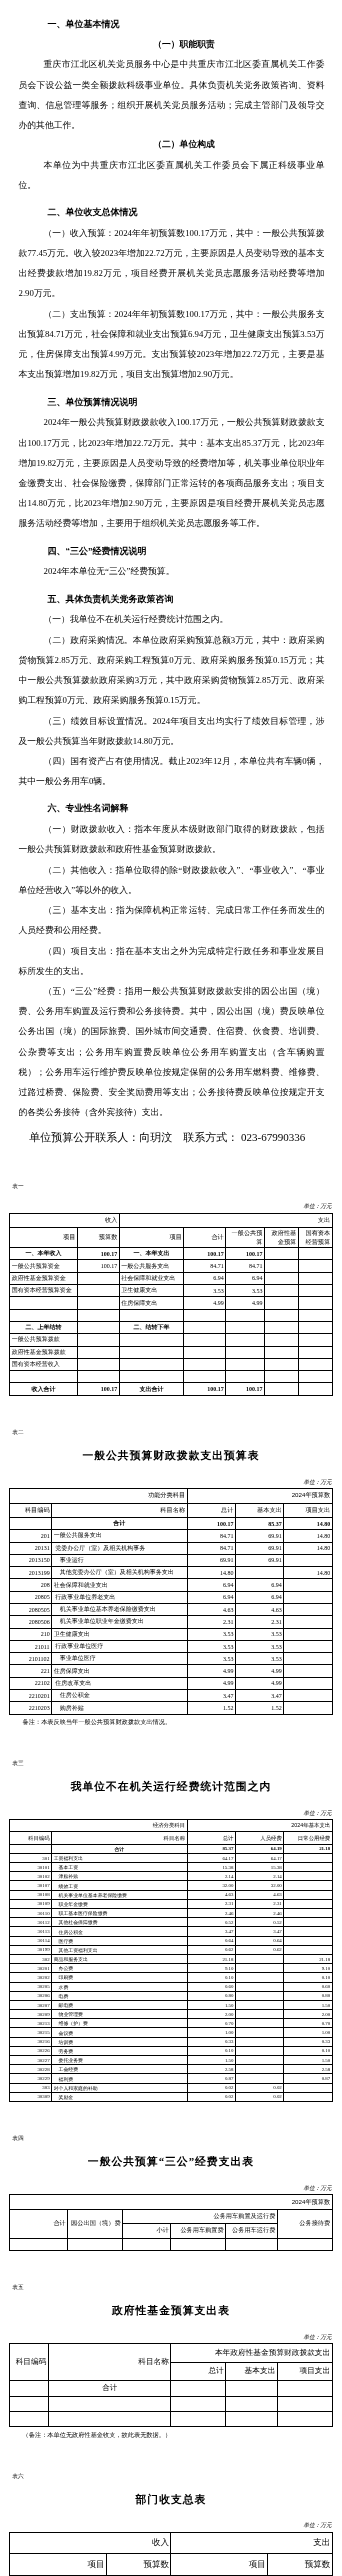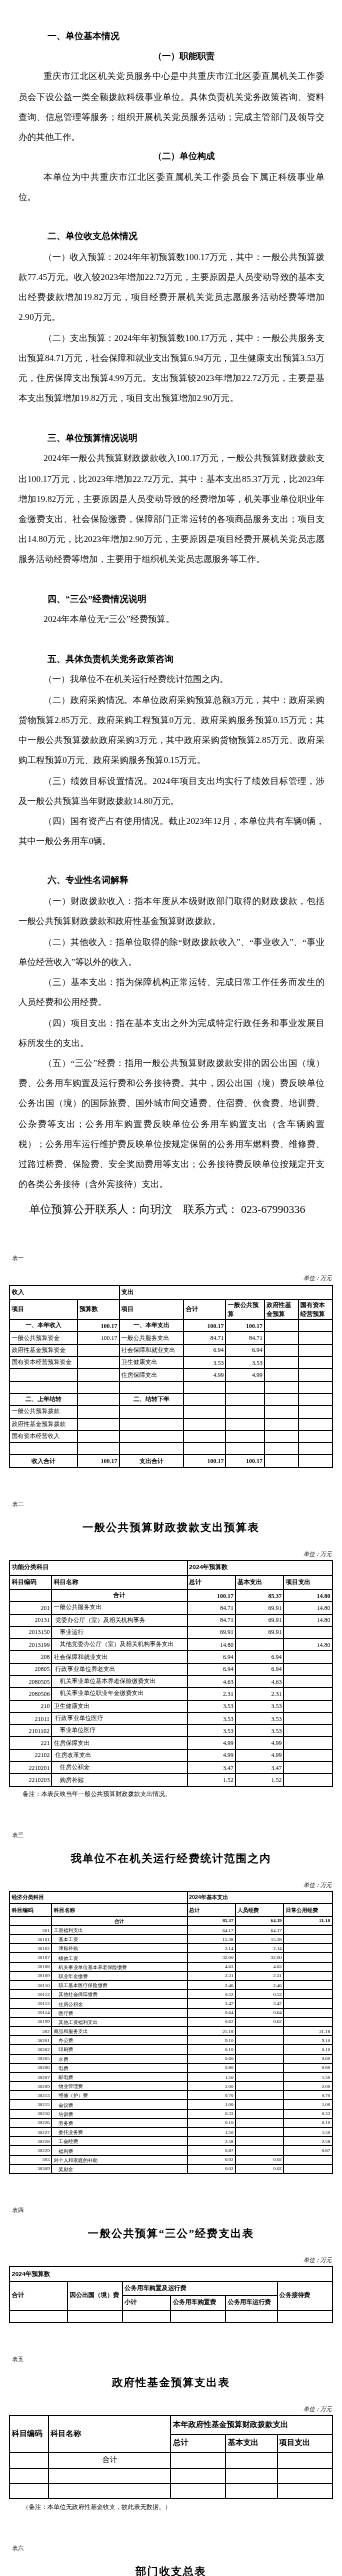--- a/index.html
+++ b/index.html
@@ -1,29 +1,29 @@
 <!DOCTYPE html>
 <html lang="zh" style="font-size:8.2px"><head>
 <meta charset="utf-8">
 <style>
   html,body{margin:0;padding:0;background:#fff;}
   body{width:342px;color:#000;font-family:"Liberation Serif",serif;}
   .page{padding:7.2px 17.5px 10.3px 18.5px;}
-  .h1{font-family:"Liberation Sans",sans-serif;font-weight:bold;font-size:9px;line-height:2.2;padding-left:29px;margin:20px 0 0;}
+  .h1{font-family:"Liberation Sans",sans-serif;font-weight:bold;font-size:9px;line-height:2.2;padding-left:29px;margin:8px 0 0;}
   .h2{font-family:"Liberation Serif",serif;font-weight:bold;font-size:8.8px;line-height:2.2;padding-left:25px;margin:0;text-align:center;}
   p.body{font-size:8.8px;line-height:2.3;text-align:justify;text-indent:25px;margin:0;}
   p.contact{font-size:11px;line-height:2.3;text-indent:10.8px;margin:2.1px 0 0;}
   .tblblock{margin:33px -8.2px 0 -9.3px;}
   .tbl-label{font-size:5.7px;margin:0 0 12.4px 3.1px;}
   .tbl-title{font-size:10.8px;font-weight:bold;text-align:center;letter-spacing:1px;margin:0 0 15.5px;}
   .tbl-unit{font-size:5.7px;font-style:italic;text-align:right;margin:0 1px 1.5px 0;}
   .tbl-note{font-size:6.2px;margin:3.1px 0 0 13.4px;}
   table.tbl{border-collapse:collapse;width:100%;table-layout:fixed;border:0.8px solid #000;}
   .tbl th,.tbl td{border:0.5px solid #000;padding:0.5px 1.5px;overflow:hidden;word-break:break-all;vertical-align:middle;}
-  .tbl th{font-family:"Liberation Sans",sans-serif;font-weight:bold;text-align:left;}
+  .tbl th{font-family:"Liberation Sans",sans-serif;font-weight:normal;text-align:right;}
   .tbl td{white-space:pre-wrap;}
   td.a-l{text-align:left}td.a-c{text-align:center}td.a-r{text-align:right}
   tr.bold td{font-weight:bold}
   .t-md td{height:10.3px;font-size:6px}.t-md th{font-size:6.2px;height:12.4px}
   .t-sm td{height:7.2px;font-size:4.9px}.t-sm th{font-size:5.4px;height:10.3px}
   .t-lg td{height:13.4px;font-size:7.5px}.t-lg th{font-size:7.7px;height:16.5px}
   .t-xl td{height:18.5px;font-size:8px}.t-xl th{font-size:8.5px;height:19.6px}
 </style>
 </head>
 <body>

